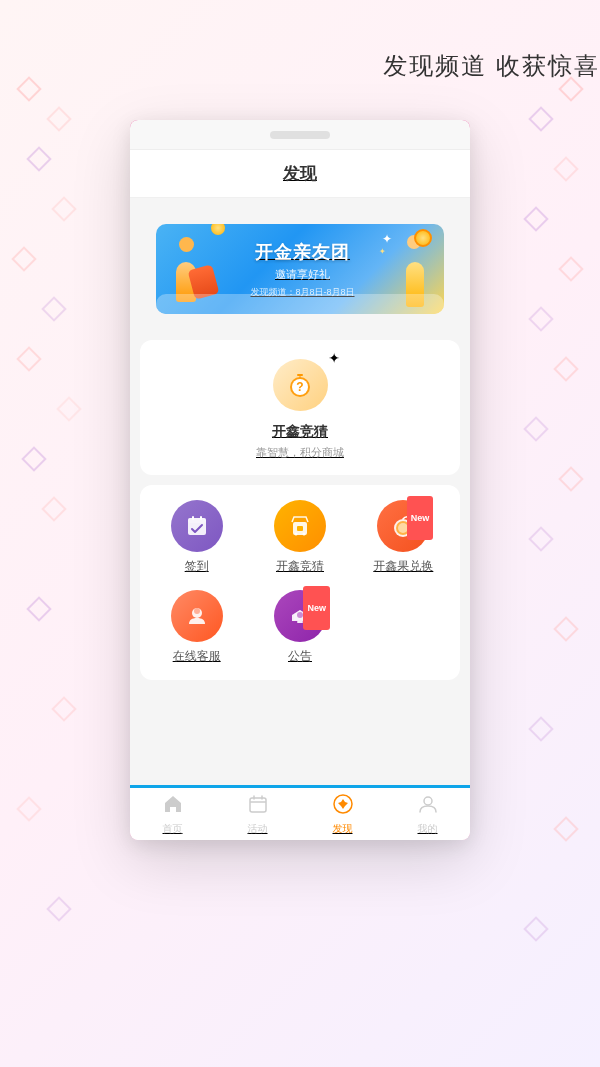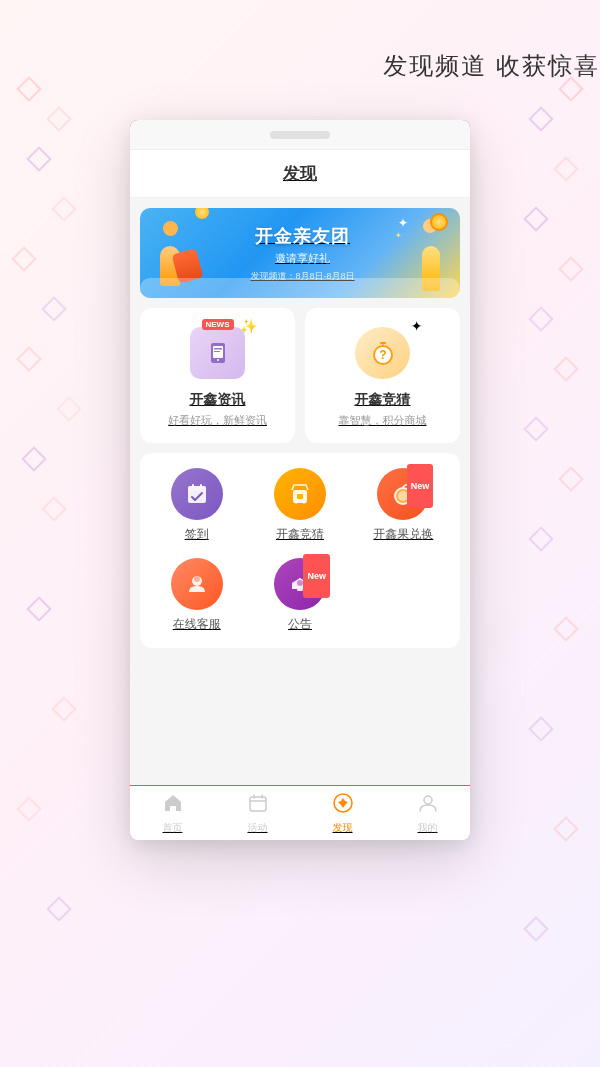--- a/index.html
+++ b/index.html
@@ -106,21 +106,21 @@
 
     
     .scroll-content {
       flex: 1;
       overflow-y: auto;
       background: #f5f5f5;
     }
 
     
     .banner {
-      margin: 10px;
+      margin: 26px;
       border-radius: 10px;
       overflow: hidden;
       height: 90px;
       background: linear-gradient(135deg, #4ab3f4 0%, #2196f3 40%, #64b5f6 70%, #ffd54f 100%);
       position: relative;
       display: flex;
       align-items: center;
       padding: 0 15px;
     }
 
@@ -273,21 +273,21 @@
     }
 
     .menu-label {
       font-size: 12px;
       color: #555;
     }
 
     
     .bottom-nav {
       background: #fff;
-      border-top: 1px solid #0ea5e9;
+      border-top: 3px solid #0ea5e9;
       display: flex;
       height: 55px;
       flex-shrink: 0;
     }
 
     .nav-item {
       flex: 1;
       display: flex;
       flex-direction: column;
       align-items: center;
@@ -391,38 +391,20 @@
         </div>
 
         <div style="position:absolute;top:5px;right:12px;width:18px;height:18px;background:radial-gradient(circle,#ffe082,#ffb300);border-radius:50%;border:2px solid #ff8f00;"></div>
         <div style="position:absolute;top:-3px;left:55px;width:14px;height:14px;background:radial-gradient(circle,#ffe082,#ffb300);border-radius:50%;"></div>
 
         <div class="cloud-bottom"></div>
       </div>
 
       <div class="feature-cards">
 
-        <div class="feature-card">
-          <div class="feature-card-icon">
-            <div class="phone-icon-wrap">
-              <span style="position:absolute;top:-8px;left:50%;transform:translateX(-50%);background:#ff5252;color:#fff;font-size:8px;font-weight:700;padding:1px 4px;border-radius:3px;">NEWS</span>
-
-              <svg width="24" height="24" viewBox="0 0 24 24" fill="none">
-                <rect x="5" y="2" width="14" height="20" rx="2" fill="#7e57c2" opacity="0.8"></rect>
-                <rect x="7" y="5" width="10" height="12" rx="1" fill="white"></rect>
-                <circle cx="12" cy="19" r="1" fill="white"></circle>
-                <rect x="8" y="7" width="8" height="1.5" rx="0.5" fill="#9575cd"></rect>
-                <rect x="8" y="10" width="6" height="1" rx="0.5" fill="#9575cd"></rect>
-              </svg>
-            </div>
-            <span class="stars-deco">✨</span>
-          </div>
-          <div class="feature-card-name">开鑫资讯</div>
-          <div class="feature-card-desc">好看好玩，新鲜资讯</div>
-        </div>
 
         <div class="feature-card">
           <div class="feature-card-icon">
             <div class="timer-icon-wrap">
 
               <svg width="30" height="30" viewBox="0 0 30 30" fill="none">
                 <circle cx="15" cy="17" r="10" fill="#ff9800" opacity="0.9"></circle>
                 <circle cx="15" cy="17" r="8" fill="white"></circle>
                 <text x="15" y="21" text-anchor="middle" font-size="12" font-weight="bold" fill="#ff9800">?</text>
                 <rect x="12" y="4" width="6" height="2" rx="1" fill="#ff9800"></rect>

